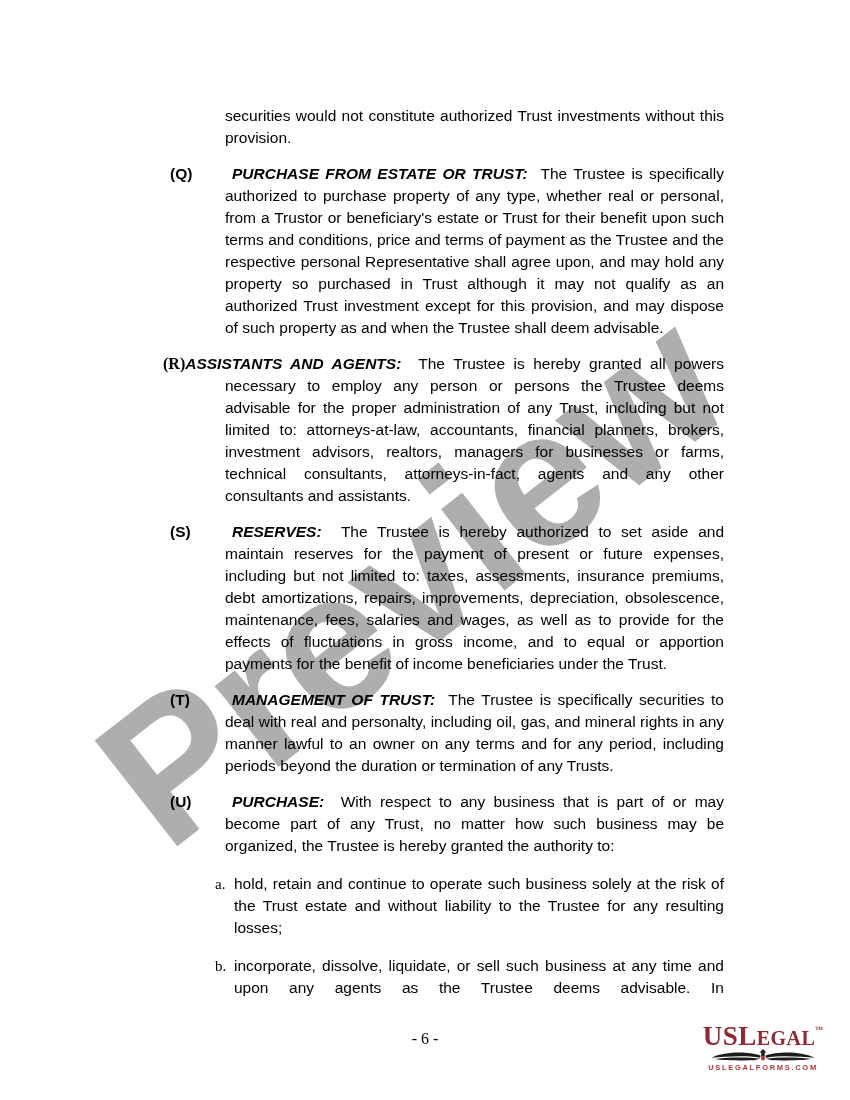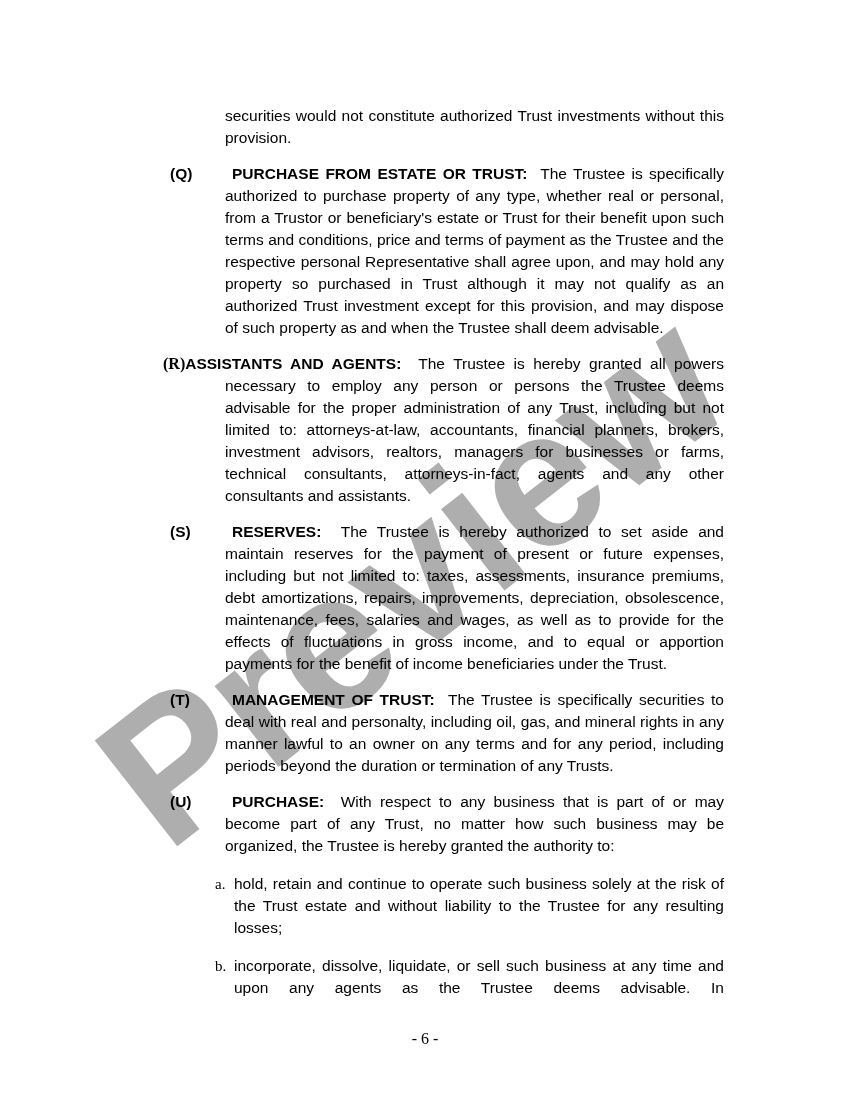--- a/index.html
+++ b/index.html
@@ -47,21 +47,21 @@
     font-weight:700;
     text-indent:0;
   }
   .section.tight{text-indent:-62px;}
   .section.tight .sec-label{
     position:static;
     font-family:"Liberation Serif", serif;
     font-weight:700;
     font-size:16px;
   }
-  .sec-heading{font-weight:700;}
+  .sec-heading{font-weight:700;font-style:italic;}
   .sec-heading::after{content:"\00a0\00a0 ";}
   .list-item{
     position:relative;
     margin-left:9px;
     margin-top:16px;
     text-align:justify;
   }
   .li-marker{
     position:absolute;
     left:-19px;top:0;
@@ -133,14 +133,26 @@
     <div class="section"><span class="sec-label">(U)</span><span class="sec-heading">PURCHASE:</span><span class="sec-body">With respect to any business that is part of or may become part of any Trust, no matter how such business may be organized, the Trustee is hereby granted the authority to:</span></div>
 
     <div class="list-item"><span class="li-marker">a.</span><span class="li-text">hold, retain and continue to operate such business solely at the risk of the Trust estate and without liability to the Trustee for any resulting losses;</span></div>
 
     <div class="list-item justify-last"><span class="li-marker">b.</span><span class="li-text">incorporate, dissolve, liquidate, or sell such business at any time and upon any agents as the Trustee deems advisable. In</span></div>
 
   </div>
 
   <div class="page-number">- 6 -</div>
 
+  <div class="logo">
+    <div class="logo-brand"><span>USL</span><span class="sm">EGAL</span><span class="logo-tm">™</span></div>
+    <svg class="logo-wings" width="104" height="13" viewBox="0 0 120 15">
+      <path d="M0,10 C18,2 44,3 57,7.5 L57,10 C38,7 16,9 0,10 Z" fill="#1c1c1c"></path>
+      <path d="M120,10 C102,2 76,3 63,7.5 L63,10 C82,7 104,9 120,10 Z" fill="#1c1c1c"></path>
+      <path d="M4,11.5 C24,9 44,9.5 57,11 L50,13 C34,13.5 14,13 4,11.5 Z" fill="#1c1c1c"></path>
+      <path d="M116,11.5 C96,9 76,9.5 63,11 L70,13 C86,13.5 106,13 116,11.5 Z" fill="#1c1c1c"></path>
+      <path d="M60,0 L64,4 L62,4 L62,8 L58,8 L58,4 L56,4 Z" fill="#1c1c1c"></path>
+      <rect x="58" y="8" width="4" height="5" fill="#a03540"></rect>
+    </svg>
+    <div class="logo-site">USLEGALFORMS.COM</div>
+  </div>
 
 </div>
 
 </body></html>

